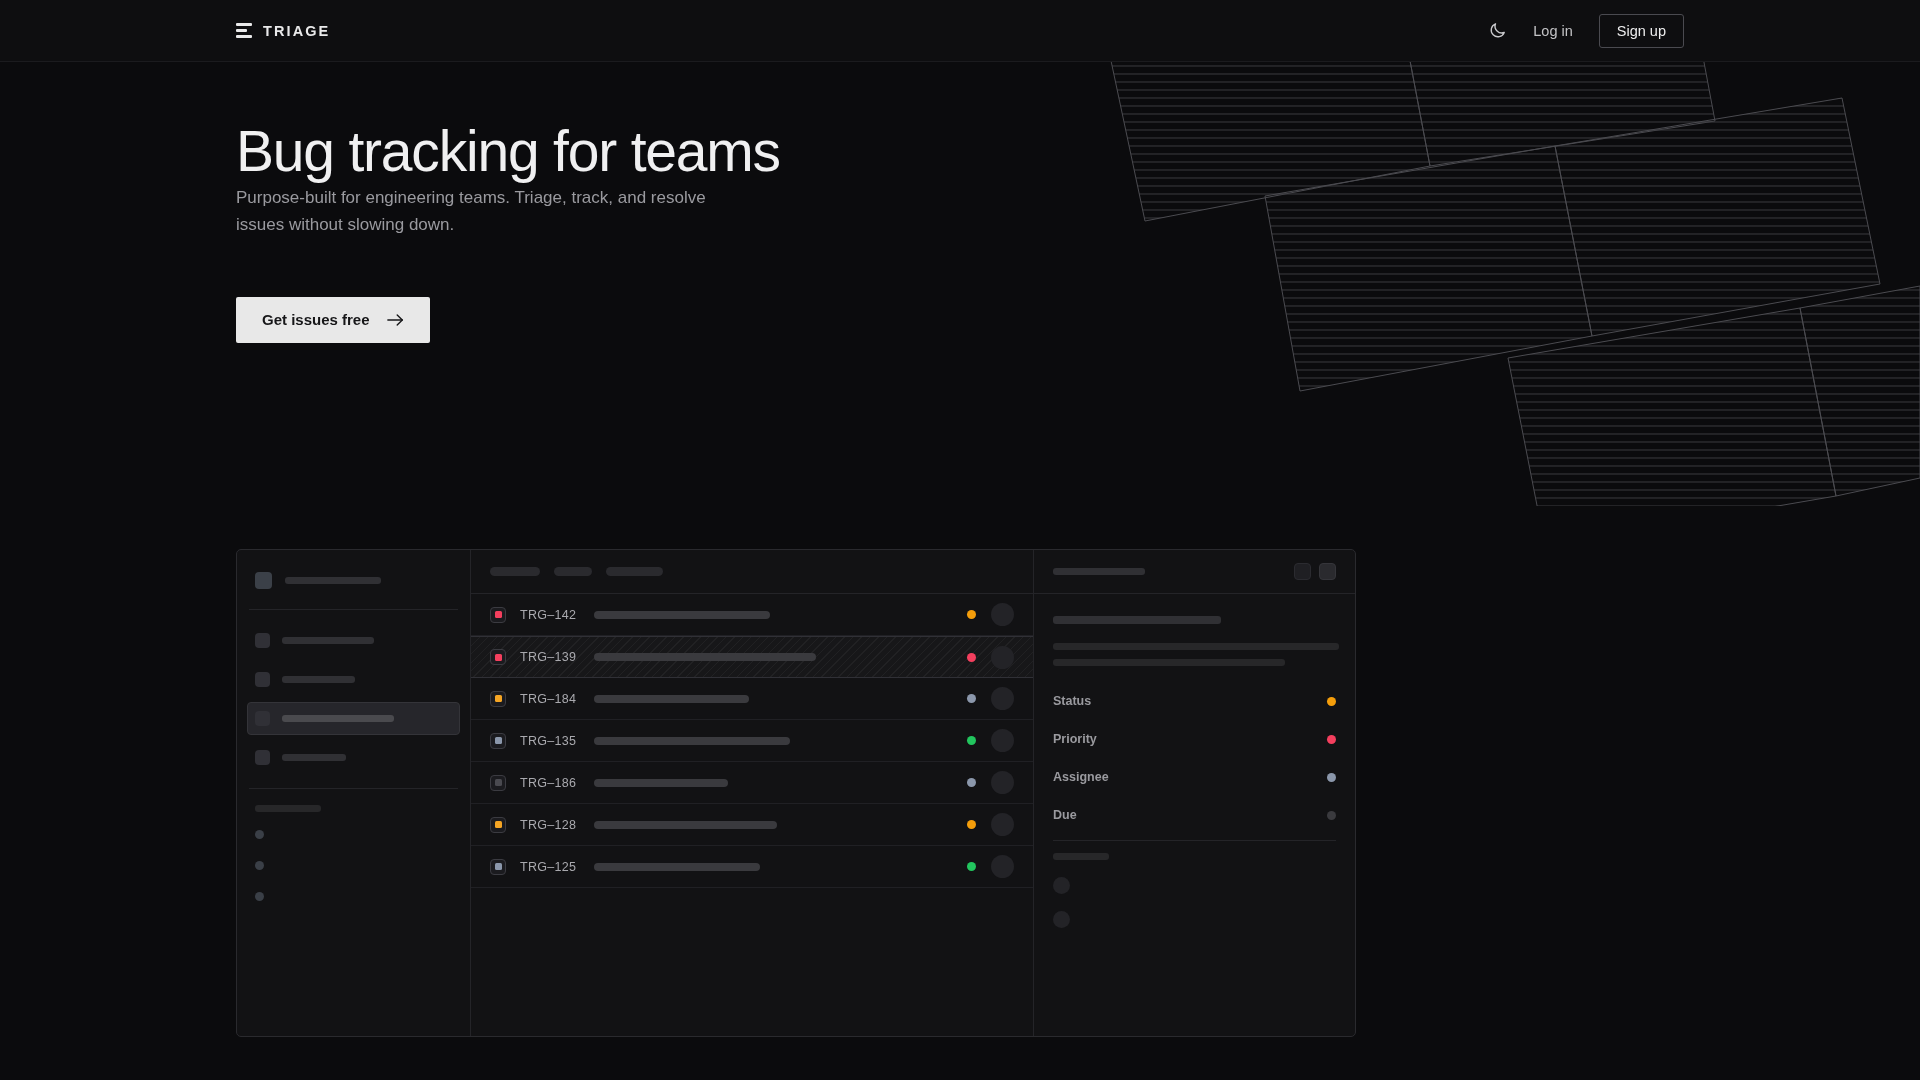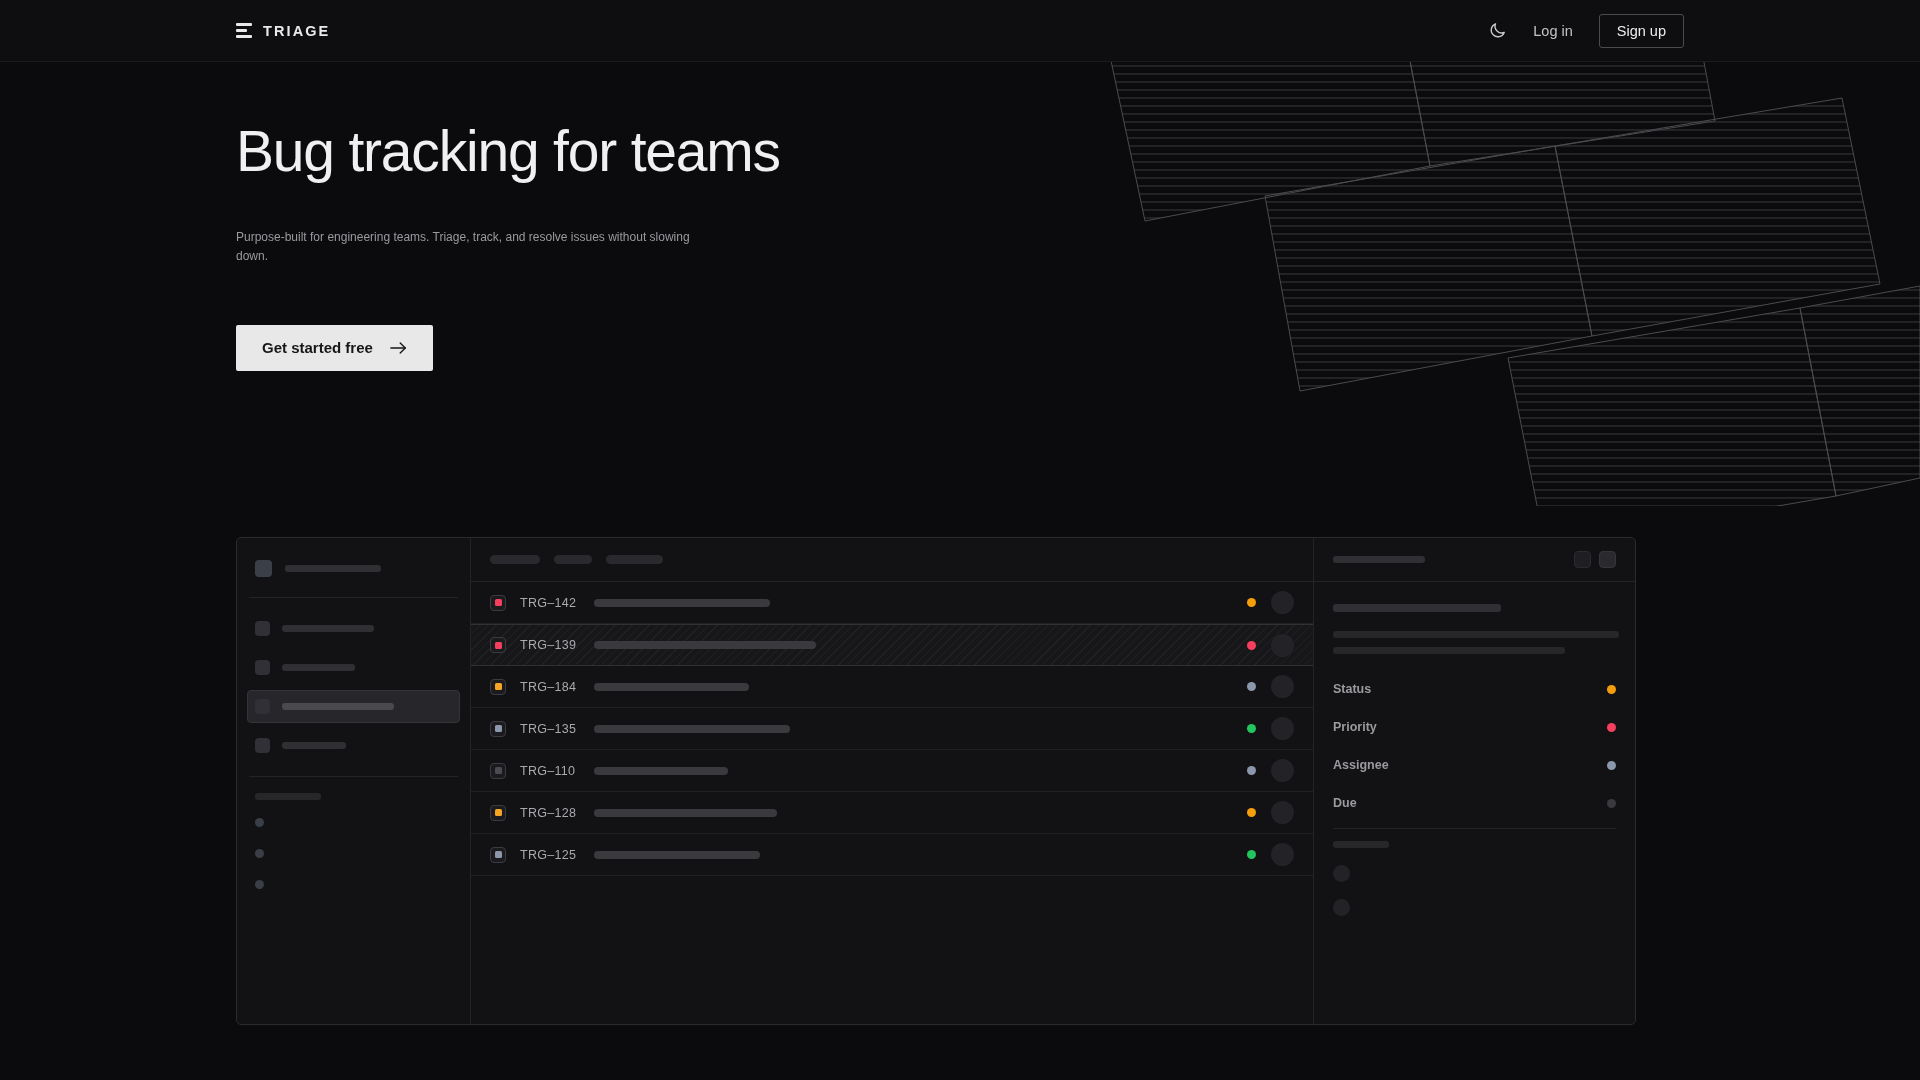--- a/index.html
+++ b/index.html
@@ -61,40 +61,39 @@
   .hero {
     position:absolute; left:236px; top:120px; z-index:5;
   }
   .hero h1 {
     color:#f0f0f1;
     font-size:57px; line-height:1.12;
     font-weight:normal; letter-spacing:-1.2px;
     max-width:640px;
   }
   .hero p {
-    margin-top:44px;
     color:#9a9a9f;
-    font-size:12px; line-height:1.62;
+    font-size:17px; line-height:1.62;
     max-width:470px;
   }
   .btn-cta {
     margin-top:58px;
     display:inline-flex; align-items:center; gap:17px;
     background:#e8e8e8; color:#161618;
     border:none; border-radius:2px;
     padding:0 26px; height:46px;
     font-size:15px; font-weight:bold;
     font-family:inherit; cursor:pointer;
   }
   .btn-cta svg { width:17px; height:14px; }
 
   
   .mockup {
-    position:absolute; left:236px; top:537px;
-    width:1400px; height:488px;
+    position:absolute; left:236px; top:549px;
+    width:1120px; height:488px;
     background:#121214;
     border:1px solid #2a2a2e;
     border-radius:5px;
     display:flex; overflow:hidden; z-index:5;
   }
 
   
   .mk-side { width:234px; border-right:1px solid #242428; flex-shrink:0; padding:0; }
   .mk-ws { display:flex; align-items:center; gap:13px; padding:22px 18px 20px 18px; }
   .mk-ws-sq { width:17px; height:17px; border-radius:4px; background:#3b4048; flex-shrink:0; }
@@ -218,21 +217,21 @@
       </g>
     </svg>
   </div>
 
   <div class="hero">
     <h1>
       <span>Bug tracking for teams</span><br>
     </h1>
     <p>Purpose-built for engineering teams. Triage, track, and resolve issues without slowing down.</p>
     <button class="btn-cta">
-      <span>Get started free</span>
+      <span>Get issues free</span>
       <svg viewBox="0 0 20 14" fill="none" stroke="#161618" stroke-width="1.6" stroke-linecap="round" stroke-linejoin="round">
         <line x1="1" y1="7" x2="18" y2="7"></line>
           <polyline points="12,1 18,7 12,13"></polyline>
       </svg>
     </button>
   </div>
 
   <div class="mockup">
 
     <div class="mk-side">
@@ -319,21 +318,21 @@
           <span class="rtitle" style="width:196px"></span>
           <span class="rspacer"></span>
           <span class="rstatus" style="background:#22c55e"></span>
           <span class="ravatar"></span>
         </div>
 
         <div class="mk-row">
           <span class="pri">
               <i style="background:#4a4a50"></i>
             </span>
-          <span class="rid">TRG–110</span>
+          <span class="rid">TRG–186</span>
           <span class="rtitle" style="width:134px"></span>
           <span class="rspacer"></span>
           <span class="rstatus" style="background:#8b97ab"></span>
           <span class="ravatar"></span>
         </div>
 
         <div class="mk-row">
           <span class="pri">
               <i style="background:#f5a524"></i>
             </span>

